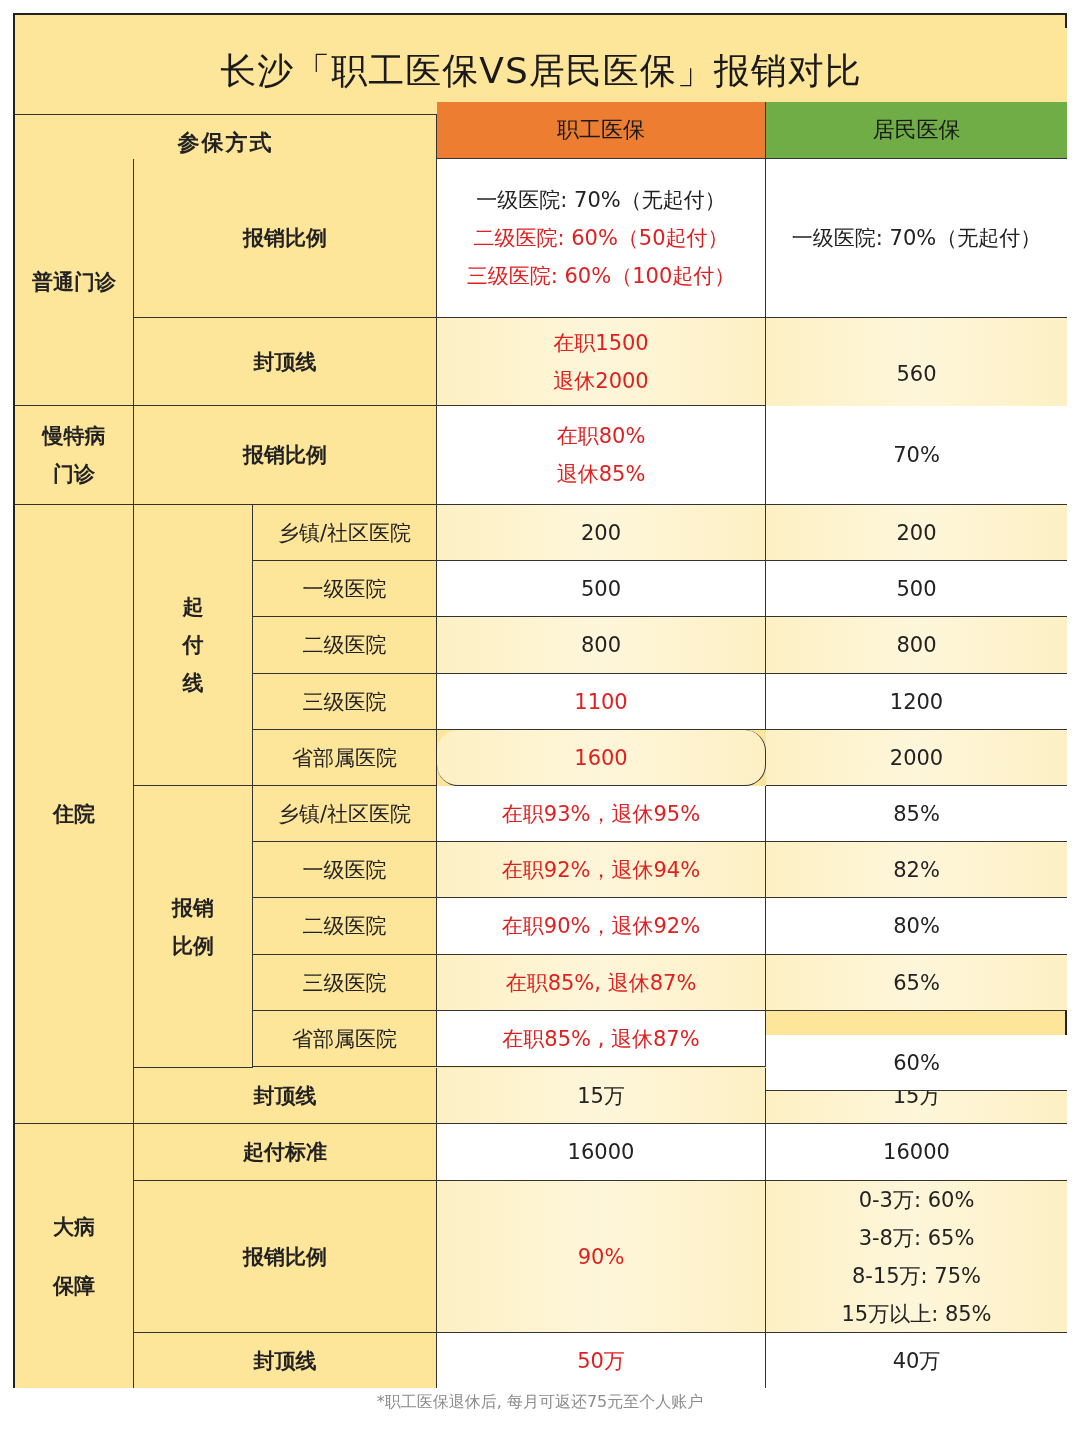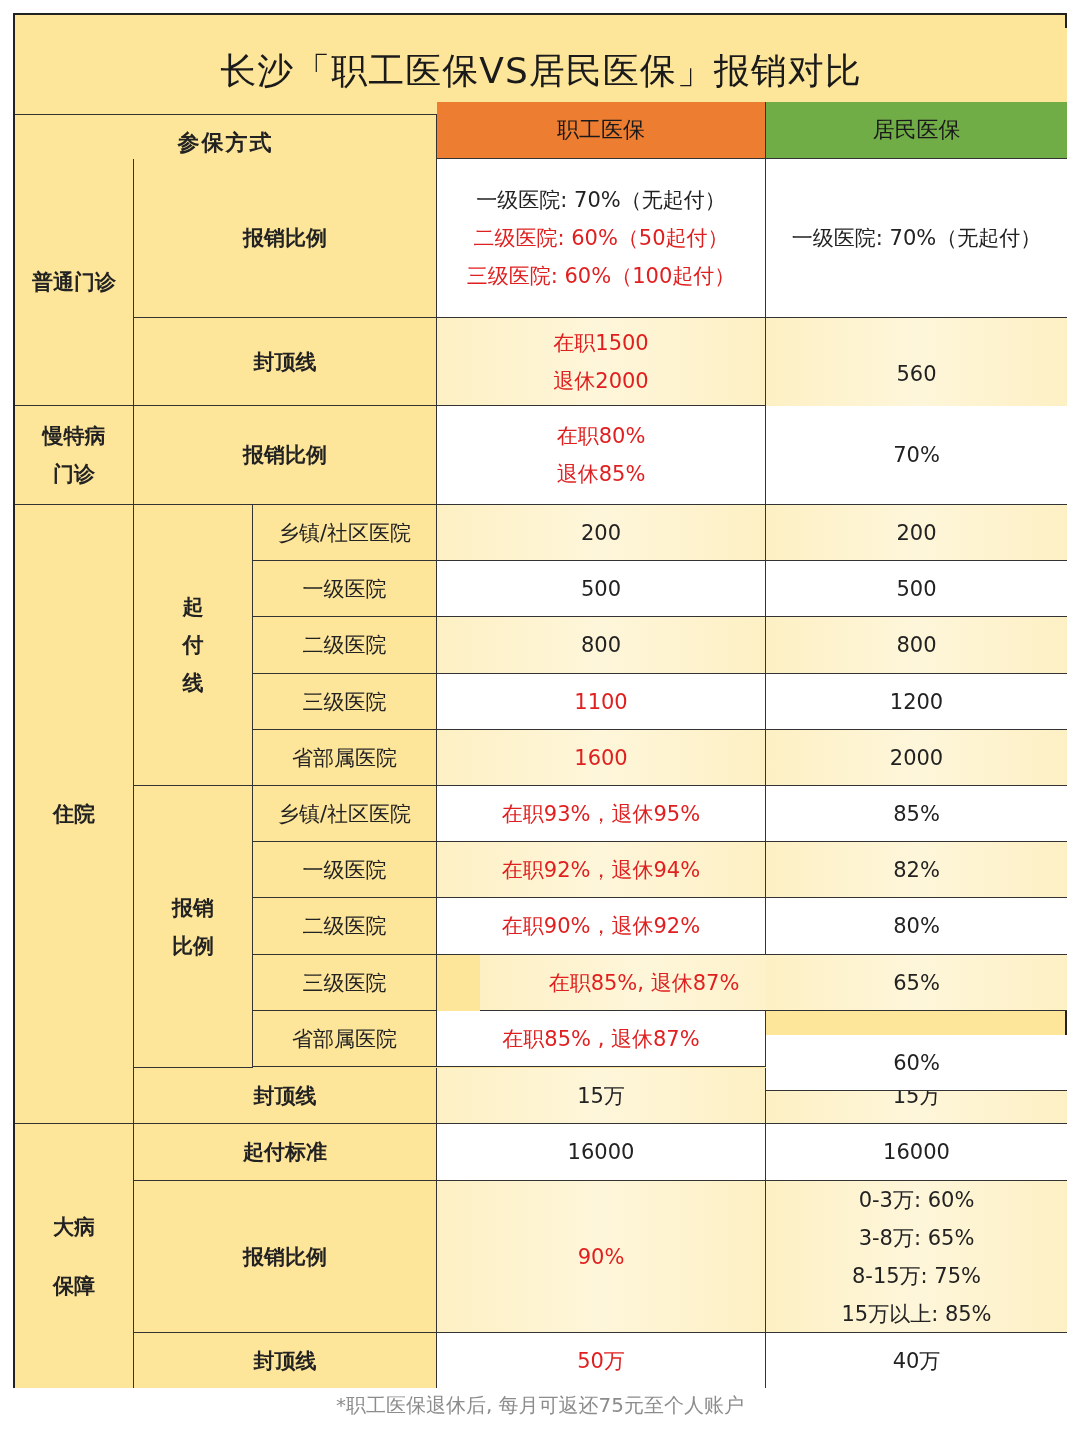--- a/index.html
+++ b/index.html
@@ -7,21 +7,21 @@
   #tbl { position:absolute; left:13px; top:13px; width:1054px; height:1375px; border:2px solid #222; box-sizing:border-box; background:#fde59a; }
   .cell { position:absolute; box-sizing:border-box; border-right:1.5px solid #333; border-bottom:1.5px solid #333; display:flex; align-items:center; justify-content:center; text-align:center; flex-direction:column; font-size:21px; line-height:38px; }
   .hdr { background:#fde59a; font-weight:bold; }
   .title { font-size:36px; font-weight:normal; color:#1a1a1a; letter-spacing:1px; }
   .orange { background:#ed7d31; color:#1a1a1a; font-size:22px; }
   .green { background:#70ad47; color:#1a1a1a; font-size:22px; }
   .white { background:#ffffff; }
   .light { background:linear-gradient(90deg,#fdf0c4 0%,#fef6da 50%,#fdf0c4 100%); }
   .red { color:#e02020; }
   .vert { line-height:38px; }
-  .note { position:absolute; left:0; width:1080px; top:1392px; text-align:center; font-size:20px; color:#8c8c8c; }
+  .note { position:absolute; left:0; width:1080px; top:1392px; text-align:center; font-size:16px; color:#8c8c8c; }
   .noright { border-right:none; }
 </style>
 </head>
 <body>
 
 <div id="tbl">
 
   <div class="cell hdr title noright" style="left:0;top:13px;width:1052px;height:87px;">长沙「职工医保VS居民医保」报销对比</div>
 
   <div class="cell hdr" style="left:0;top:100px;width:422px;height:57px;font-size:22px;letter-spacing:2px;">参保方式</div>
@@ -102,32 +102,32 @@
     <div class="cell hdr" style="left: 238px; top: 546px; width: 184px; height: 56px; font-weight: normal;">一级医院</div>
     <div class="cell white" style="left: 422px; top: 546px; width: 329px; height: 56px;">500</div>
     <div class="cell noright white" style="left: 751px; top: 546px; width: 301px; height: 56px;">500</div>
     <div class="cell hdr" style="left: 238px; top: 602px; width: 184px; height: 57px; font-weight: normal;">二级医院</div>
     <div class="cell light" style="left: 422px; top: 602px; width: 329px; height: 57px;">800</div>
     <div class="cell noright light" style="left: 751px; top: 602px; width: 301px; height: 57px;">800</div>
     <div class="cell hdr" style="left: 238px; top: 659px; width: 184px; height: 56px; font-weight: normal;">三级医院</div>
     <div class="cell white red" style="left: 422px; top: 659px; width: 329px; height: 56px;">1100</div>
     <div class="cell noright white" style="left: 751px; top: 659px; width: 301px; height: 56px;">1200</div>
     <div class="cell hdr" style="left: 238px; top: 715px; width: 184px; height: 56px; font-weight: normal;">省部属医院</div>
-    <div class="cell light red" style="left: 422px; top: 715px; width: 329px; height: 56px;">1600</div>
+    <div class="cell light red" style="left: 422px; top: 715px; width: 329px; height: 56px; border-radius: 21px;">1600</div>
     <div class="cell noright light" style="left: 751px; top: 715px; width: 301px; height: 56px;">2000</div>
     <div class="cell hdr" style="left: 238px; top: 771px; width: 184px; height: 56px; font-weight: normal;">乡镇/社区医院</div>
     <div class="cell white red" style="left: 422px; top: 771px; width: 329px; height: 56px;">在职93%，退休95%</div>
     <div class="cell noright white" style="left: 751px; top: 771px; width: 301px; height: 56px;">85%</div>
     <div class="cell hdr" style="left: 238px; top: 827px; width: 184px; height: 56px; font-weight: normal;">一级医院</div>
     <div class="cell light red" style="left: 422px; top: 827px; width: 329px; height: 56px;">在职92%，退休94%</div>
     <div class="cell noright light" style="left: 751px; top: 827px; width: 301px; height: 56px;">82%</div>
     <div class="cell hdr" style="left: 238px; top: 883px; width: 184px; height: 57px; font-weight: normal;">二级医院</div>
     <div class="cell white red" style="left: 422px; top: 883px; width: 329px; height: 57px;">在职90%，退休92%</div>
     <div class="cell noright white" style="left: 751px; top: 883px; width: 301px; height: 57px;">80%</div>
     <div class="cell hdr" style="left: 238px; top: 940px; width: 184px; height: 56px; font-weight: normal;">三级医院</div>
-    <div class="cell light red" style="left: 422px; top: 940px; width: 329px; height: 56px; margin-left: 43px;">在职85%, 退休87%</div>
+    <div class="cell light red" style="left: 422px; top: 940px; width: 329px; height: 56px;">在职85%, 退休87%</div>
     <div class="cell noright light" style="left: 751px; top: 940px; width: 301px; height: 56px;">65%</div>
     <div class="cell hdr" style="left: 238px; top: 996px; width: 184px; height: 56px; font-weight: normal;">省部属医院</div>
     <div class="cell white red" style="left: 422px; top: 996px; width: 329px; height: 56px;">在职85% , 退休87%</div>
     <div class="cell noright white" style="left: 751px; top: 996px; width: 301px; height: 56px; margin-top: 24px;">60%</div>
   </div>
 
 <div class="note">*职工医保退休后, 每月可返还75元至个人账户</div>
 
 </body></html>

